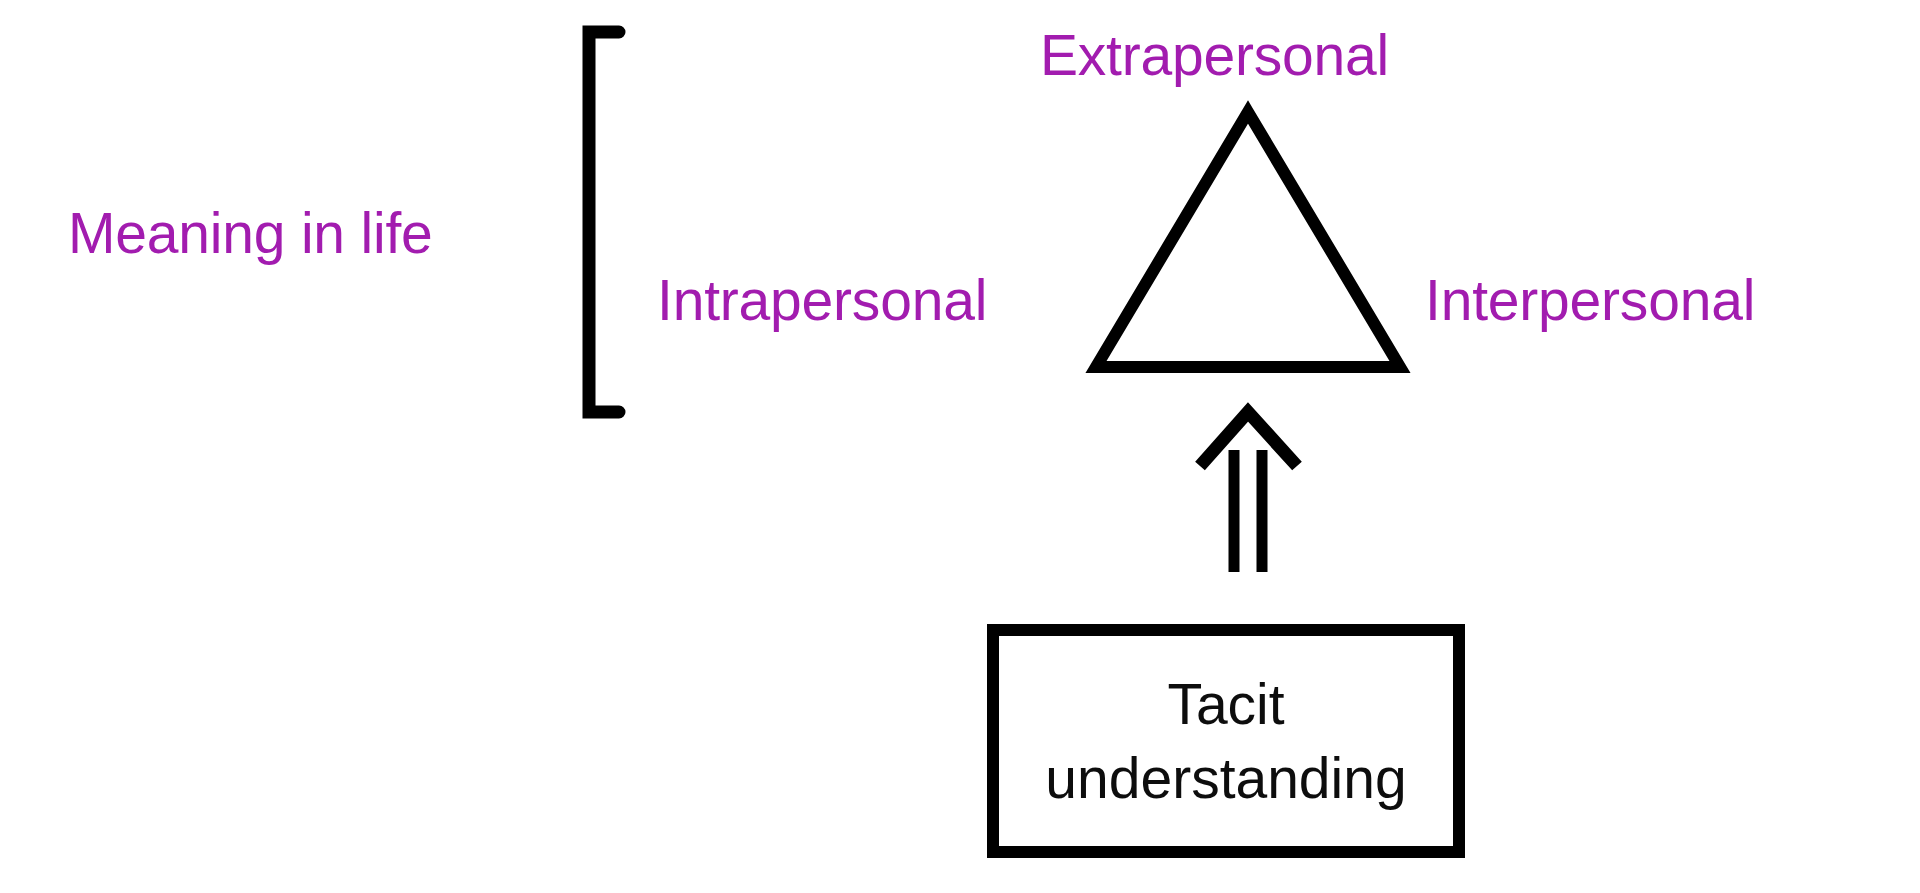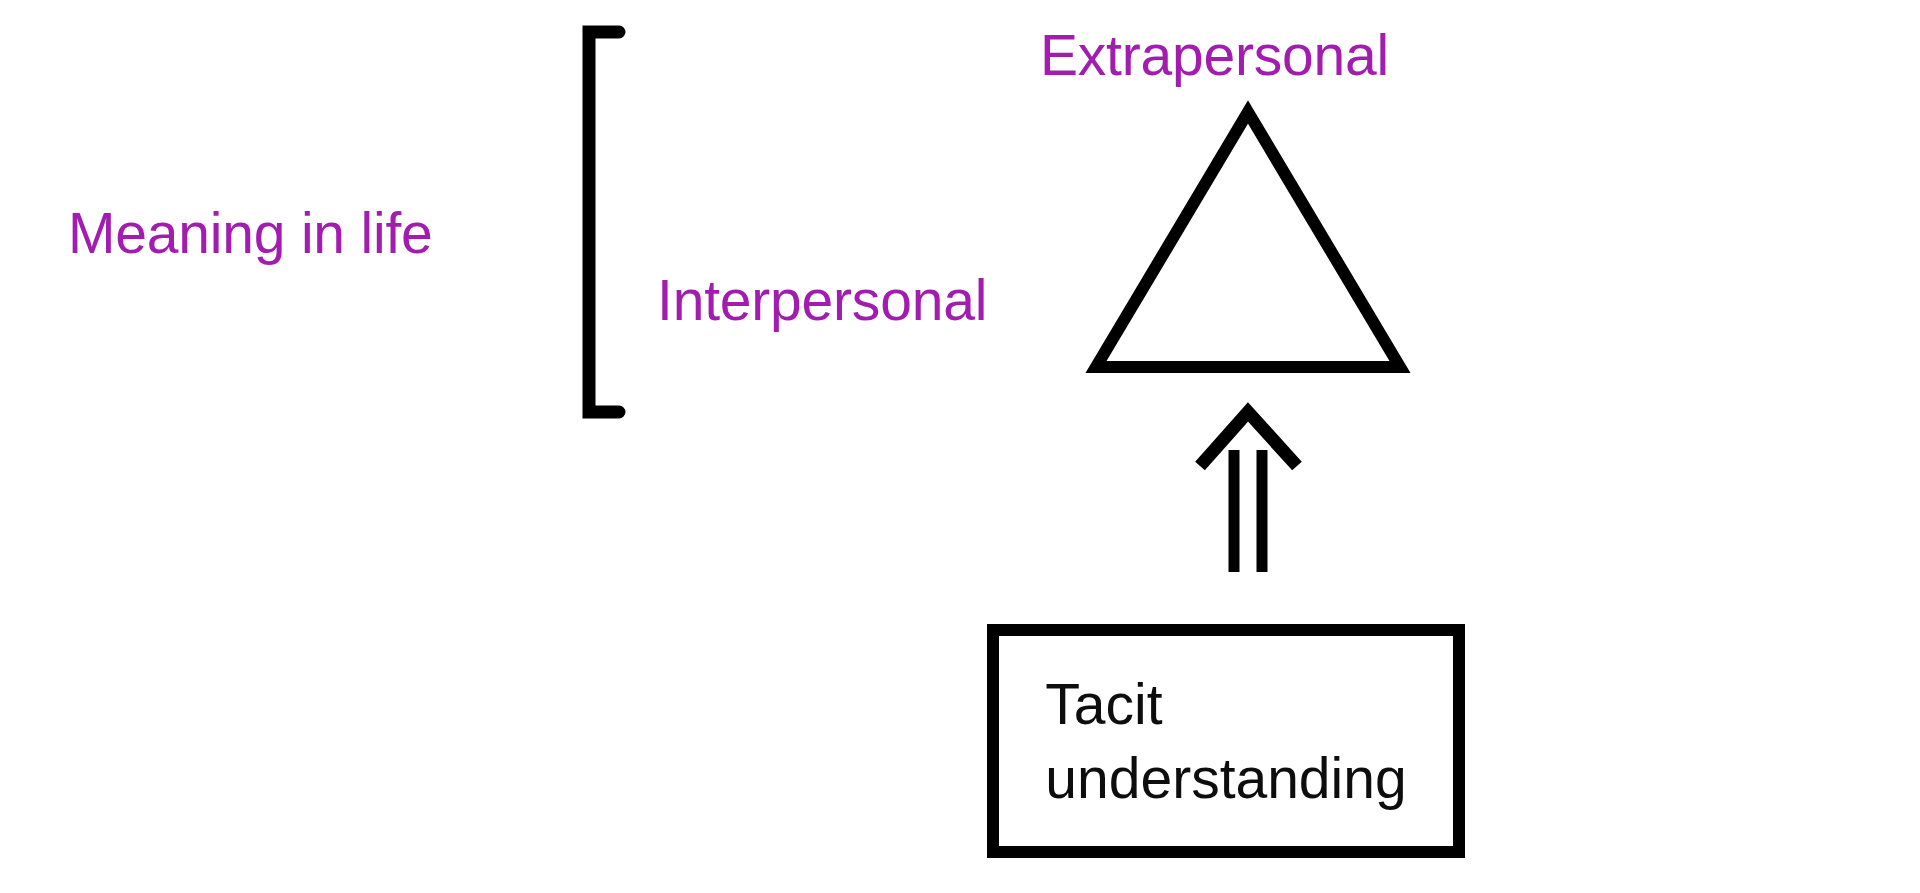--- a/index.html
+++ b/index.html
@@ -63,20 +63,21 @@
     border: 12px solid #000000;
     box-sizing: border-box;
     background: #ffffff;
     display: flex;
     align-items: center;
     justify-content: center;
   }
   #tacit-box-text {
     font-size: 57px;
     line-height: 1.30;
+    text-align: center;
     color: #0d0d0d;
     white-space: pre-line;
     padding: 0 14px;
   }
 </style>
 </head>
 <body>
 
 <div id="canvas">
 
@@ -96,21 +97,22 @@
 
       <line x1="1234" y1="450" x2="1234" y2="572" stroke="#000000" stroke-width="11" stroke-linecap="butt"></line>
       <line x1="1262" y1="450" x2="1262" y2="572" stroke="#000000" stroke-width="11" stroke-linecap="butt"></line>
     </g>
   </svg>
 
   <div class="label" id="label-meaning-in-life">Meaning in life</div>
 
   <div class="label" id="label-extrapersonal">Extrapersonal</div>
 
-  <div class="label" id="label-intrapersonal">Interpersonal</div>
+  <div class="label" id="label-intrapersonal">Intrapersonal</div>
 
+  <div class="label" id="label-interpersonal">Interpersonal</div>
 
   <div id="tacit-box">
     <div id="tacit-box-text">Tacit
 understanding</div>
   </div>
 
 </div>
 
 </body></html>

